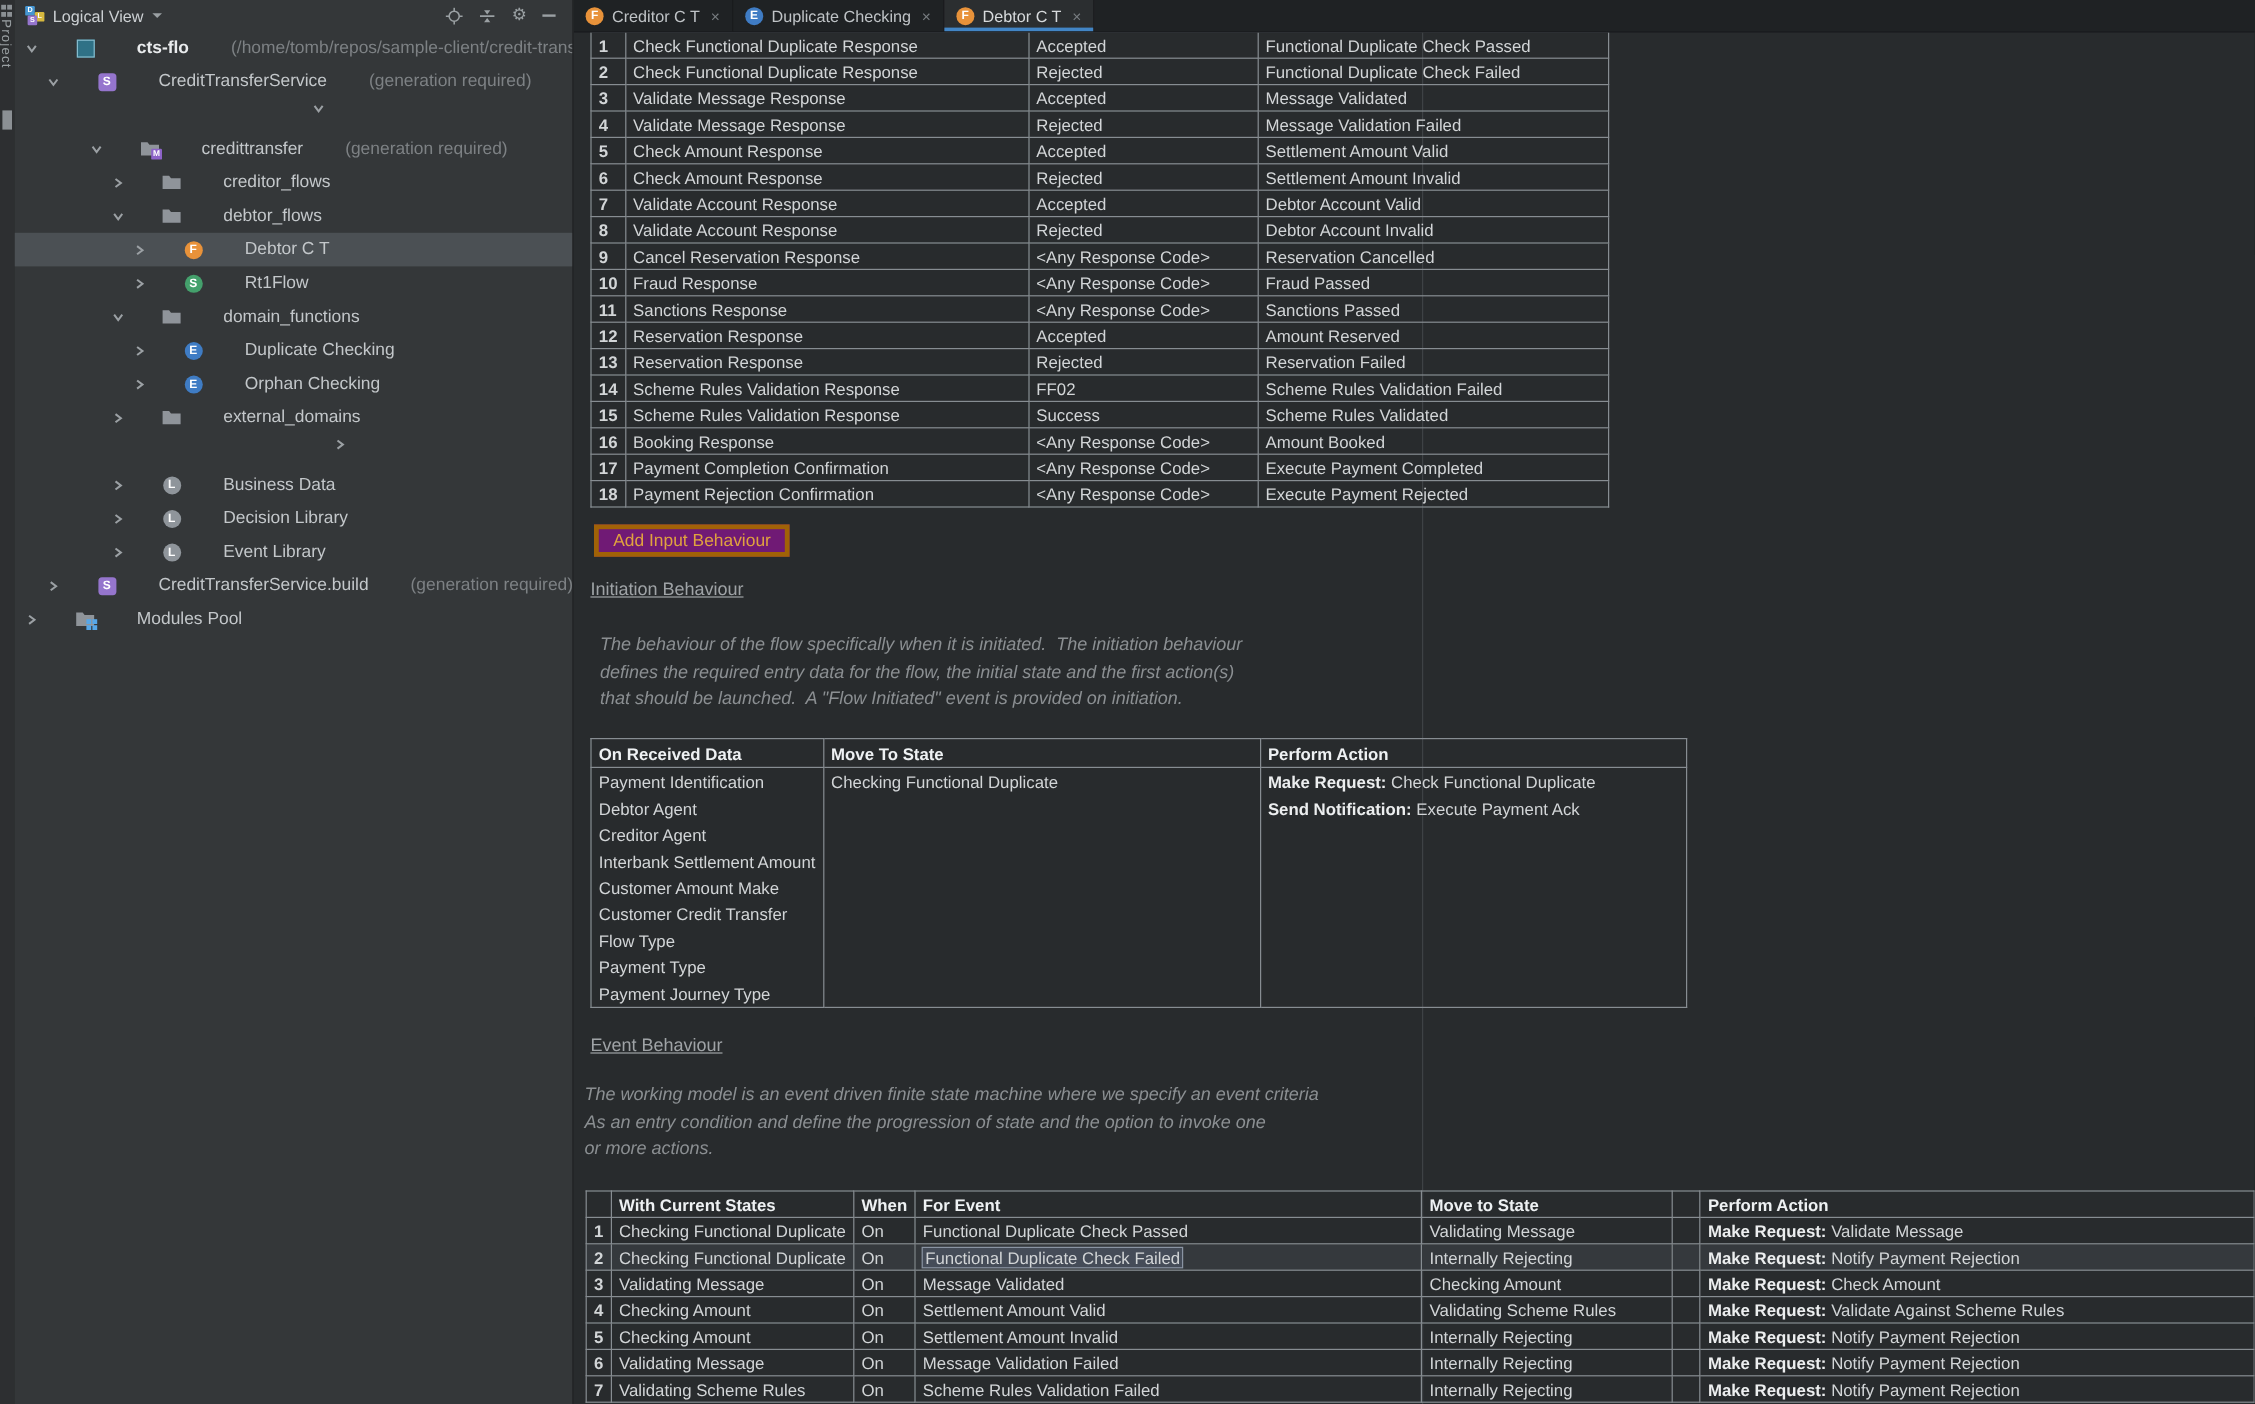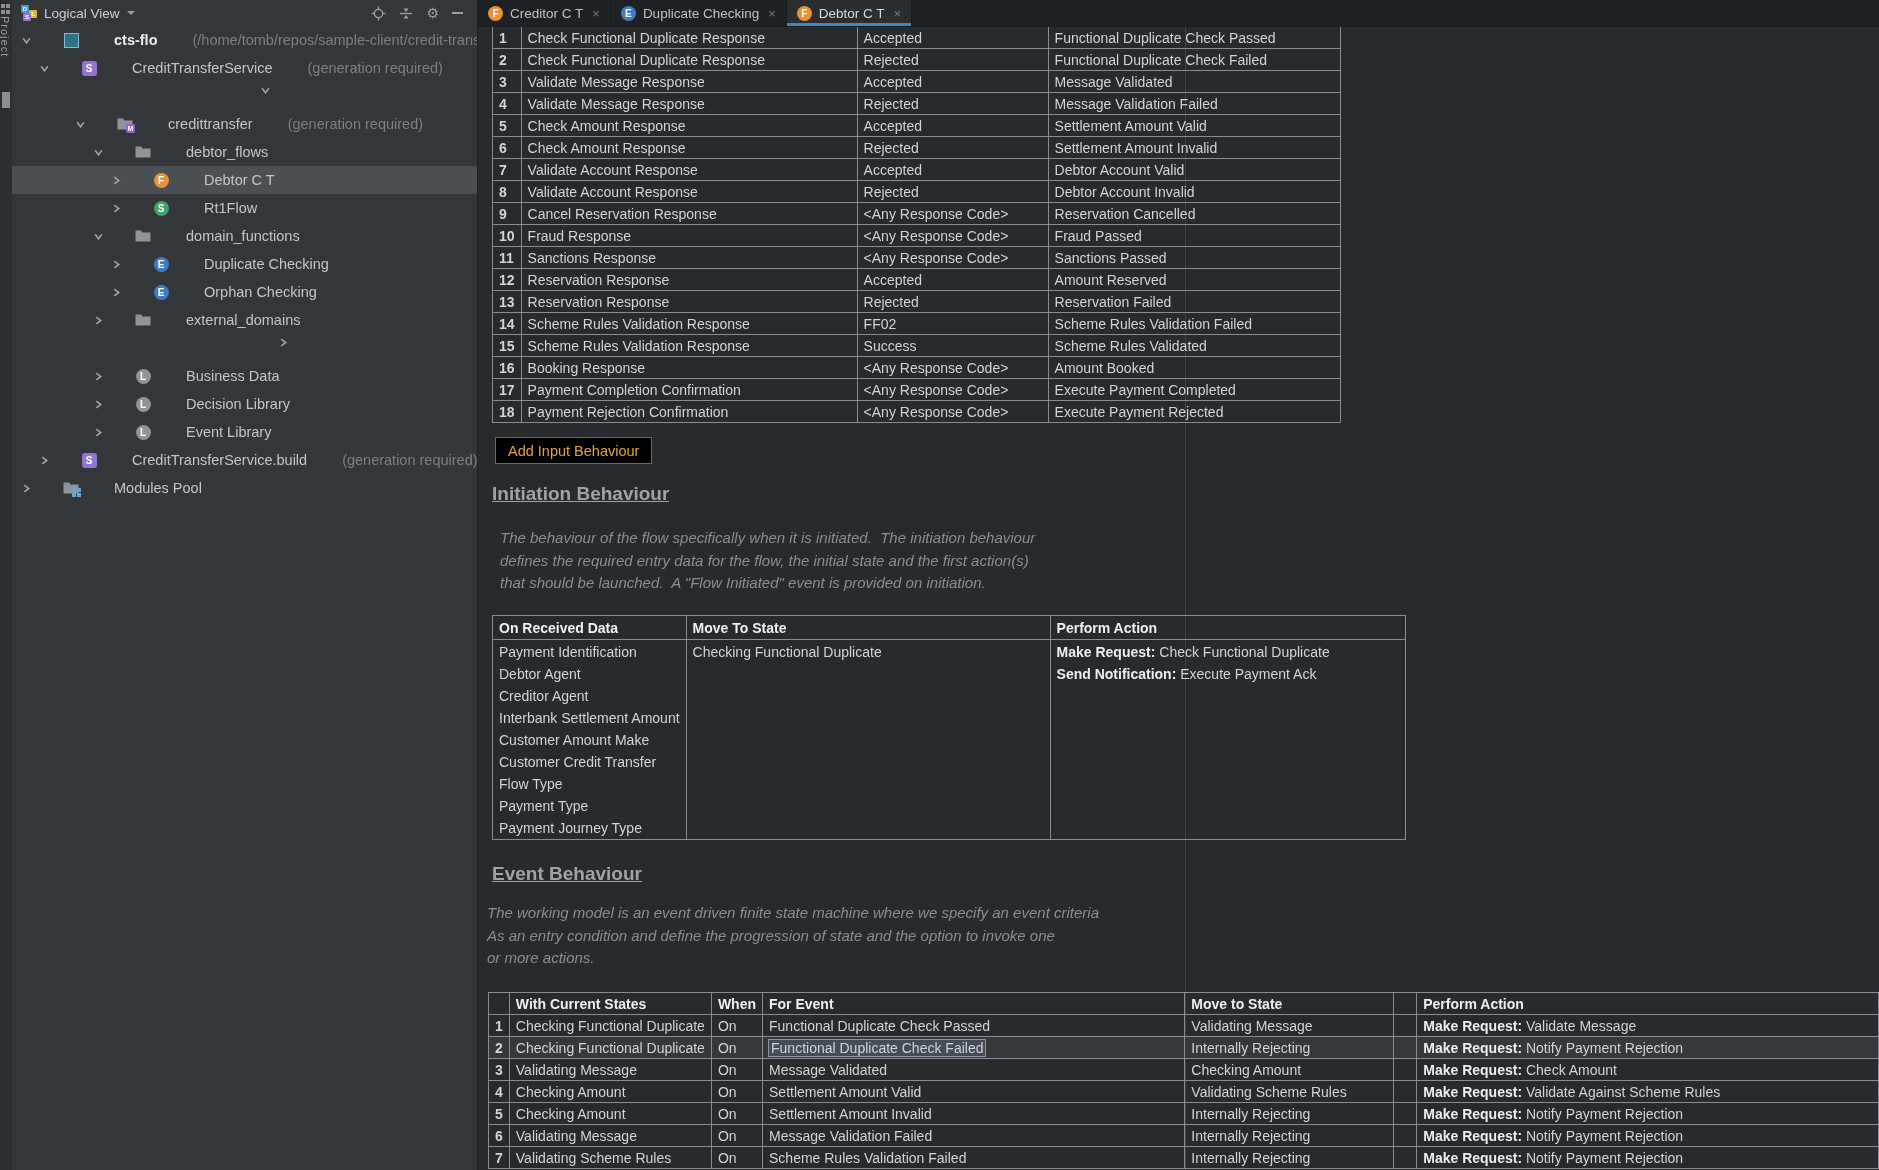--- a/index.html
+++ b/index.html
@@ -81,23 +81,23 @@
   #init-table-wrap{position:absolute;left:14px;top:589px;}
   #init-table td{vertical-align:top;padding-top:1px;white-space:normal;}
   #init-table .cell-line{height:22px;line-height:22px;white-space:nowrap;}
   #event-table-wrap{position:absolute;left:10px;top:966px;}
   tr.selected td{background:#35393d;}
   .cell-selection{background:#454c58;box-shadow:0 0 0 1px #8a94a3;padding:0 2px;}
   .action-label{font-weight:bold;color:#eceeef;}
   .action-line.err{border-bottom:2px dotted #b0544c;padding-bottom:11px;}
 
   #add-btn{position:absolute;left:17px;top:411px;height:27px;min-width:146px;
-           background:#000000;border:1px solid #a16207;color:#e0a23f;font-size:14.5px;
+           background:#701a75;border:4px solid #a16207;color:#e0a23f;font-size:14.5px;
            font-family:"Liberation Sans",sans-serif;padding:0 12px;cursor:default;}
-  .section-heading{position:absolute;font-size:19px;font-weight:bold;color:#9fa3a6;
+  .section-heading{position:absolute;font-size:15px;font-weight:normal;color:#9fa3a6;
                    text-decoration:underline;}
   #init-heading{left:14px;top:457px;}
   #event-heading{left:14px;top:837px;}
   .desc{position:absolute;font-size:15px;font-style:italic;color:#8b8f92;line-height:22.5px;}
   .desc div{white-space:pre;}
   #init-desc{left:22px;top:501px;}
   #event-desc{left:9px;top:876px;}
 </style>
 </head>
 <body>
@@ -189,20 +189,33 @@
           <span class="tree-icon">
             <span class="folder-wrap"><svg width="16" height="14" viewBox="0 0 16 14">
                 <path d="M0.5 1.5 h5.4 l1.6 2.1 h8 v9 h-15 Z" fill="#8f949a"></path>
               </svg><span class="folder-badge-m">M</span></span>
           </span>
           <span class="tree-label">credittransfer</span>
           <span class="tree-ann">(generation required)</span>
         </div>
         <div class="tree-row" style="padding-left: 78px;">
           <span class="tree-chevron">
+            <svg width="9" height="9" viewBox="0 0 8 8">
+              <polyline points="2,1 6,4 2,7" fill="none" stroke="#9ba0a4" stroke-width="1.5"></polyline>
+            </svg>
+          </span>
+          <span class="tree-icon">
+            <span class="folder-wrap"><svg width="16" height="14" viewBox="0 0 16 14">
+                <path d="M0.5 1.5 h5.4 l1.6 2.1 h8 v9 h-15 Z" fill="#8f949a"></path>
+              </svg></span>
+          </span>
+          <span class="tree-label">creditor_flows</span>
+        </div>
+        <div class="tree-row" style="padding-left: 78px;">
+          <span class="tree-chevron">
             <svg width="9" height="9" viewBox="0 0 8 8" style="transform: rotate(90deg);">
               <polyline points="2,1 6,4 2,7" fill="none" stroke="#9ba0a4" stroke-width="1.5"></polyline>
             </svg>
           </span>
           <span class="tree-icon">
             <span class="folder-wrap"><svg width="16" height="14" viewBox="0 0 16 14">
                 <path d="M0.5 1.5 h5.4 l1.6 2.1 h8 v9 h-15 Z" fill="#8f949a"></path>
               </svg></span>
           </span>
           <span class="tree-label">debtor_flows</span>

